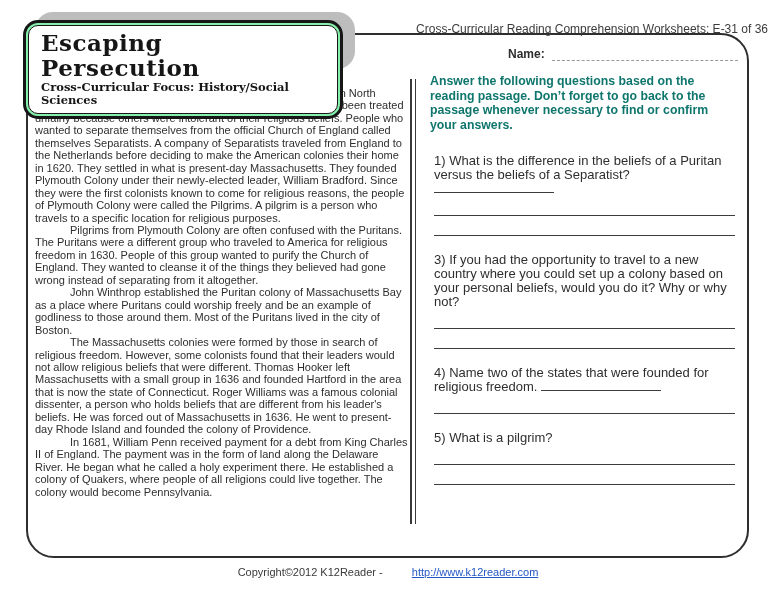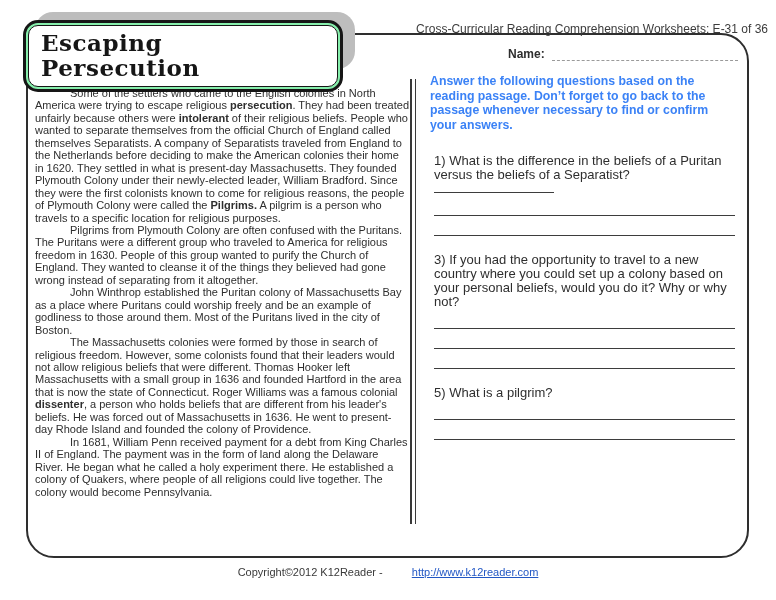--- a/index.html
+++ b/index.html
@@ -46,25 +46,25 @@
   .divider{
     position:absolute;left:410px;top:79px;height:445px;width:3px;z-index:2;
     border-left:2px solid #3a3a3a;border-right:1px solid #3a3a3a;
   }
   
   .passage{
     position:absolute;left:35px;top:87px;width:374px;z-index:2;
     font-size:11px;line-height:12.45px;color:#2e2e2e;
   }
   .passage p.para{margin:0;text-indent:35px;}
-  .passage b{font-weight:bold;margin-top:8px;}
+  .passage b{font-weight:normal;margin-top:8px;}
   
   .right-col{position:absolute;left:430px;top:74px;width:308px;z-index:2;}
   .instructions{
-    font-weight:bold;font-size:12.3px;line-height:14.5px;color:#3b82f6;margin-bottom:22px;
+    font-weight:bold;font-size:12.3px;line-height:14.5px;color:#0f766e;margin-bottom:22px;
   }
   .question{margin-bottom:17px;padding-left:4px;}
   .q-text{font-size:13px;line-height:14px;color:#2e2e2e;}
   .inline-blank{display:inline-block;width:120px;height:9px;border-bottom:1.5px solid #3d3d3d;}
   .question:nth-of-type(4) .inline-blank{width:198px;}
   .answer-line{height:0;border-bottom:1.6px solid #3d3d3d;margin-top:19px;width:301px;}
   
   .footer{
     position:absolute;left:0;top:566px;width:776px;text-align:center;z-index:2;
     font-size:11px;color:#3a3a3a;
@@ -74,20 +74,21 @@
 </head>
 <body>
 
 <div class="outer-border"></div>
 
 <div class="title-box">
   <div class="title-shadow"></div>
   <div class="title-frame">
     <div class="title-frame-inner">
       <div class="ws-title">Escaping Persecution</div>
+      <div class="ws-subtitle">Cross-Curricular Focus: History/Social Sciences</div>
     </div>
   </div>
 </div>
 
 <div class="series-label">Cross-Curricular Reading Comprehension Worksheets: E-31 of 36</div>
 
 <div class="name-row">
   <span class="name-label">Name:</span>
   <span class="name-blank"></span>
 </div>
@@ -109,20 +110,21 @@
         <div class="q-text">1) What is the difference in the beliefs of a Puritan versus the beliefs of a Separatist? <span class="inline-blank"></span></div>
         <div class="answer-line"></div>
         <div class="answer-line"></div>
       </div>
       <div class="question">
         <div class="q-text">3) If you had the opportunity to travel to a new country where you could set up a colony based on your personal beliefs, would you do it? Why or why not? </div>
         <div class="answer-line"></div>
         <div class="answer-line"></div>
       </div>
       <div class="question">
+        <div class="q-text">4) Name two of the states that were founded for religious freedom. <span class="inline-blank"></span></div>
         <div class="answer-line"></div>
       </div>
       <div class="question">
         <div class="q-text">5) What is a pilgrim? </div>
         <div class="answer-line"></div>
         <div class="answer-line"></div>
       </div>
     </div>
 </div>
 

